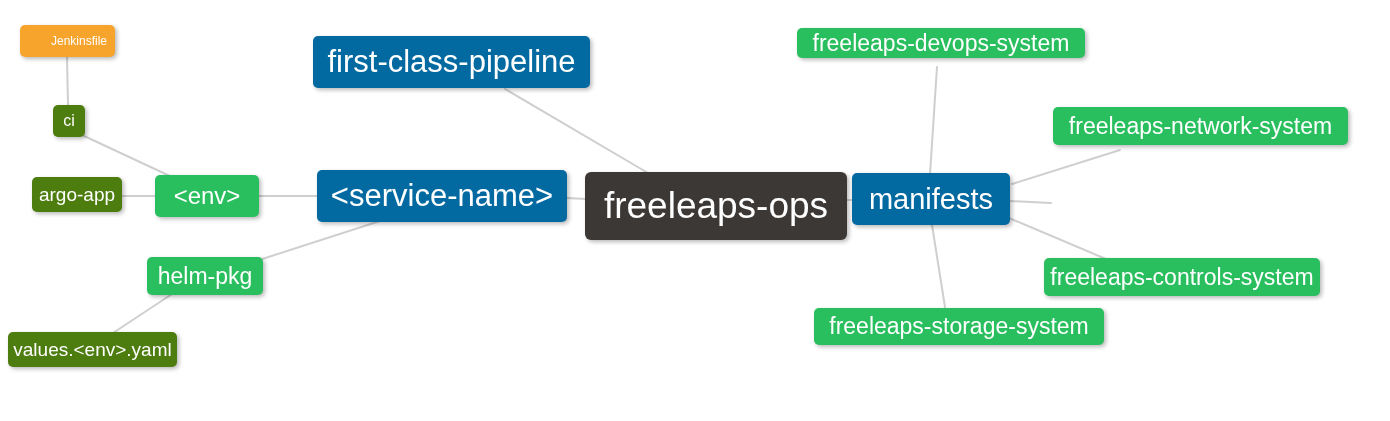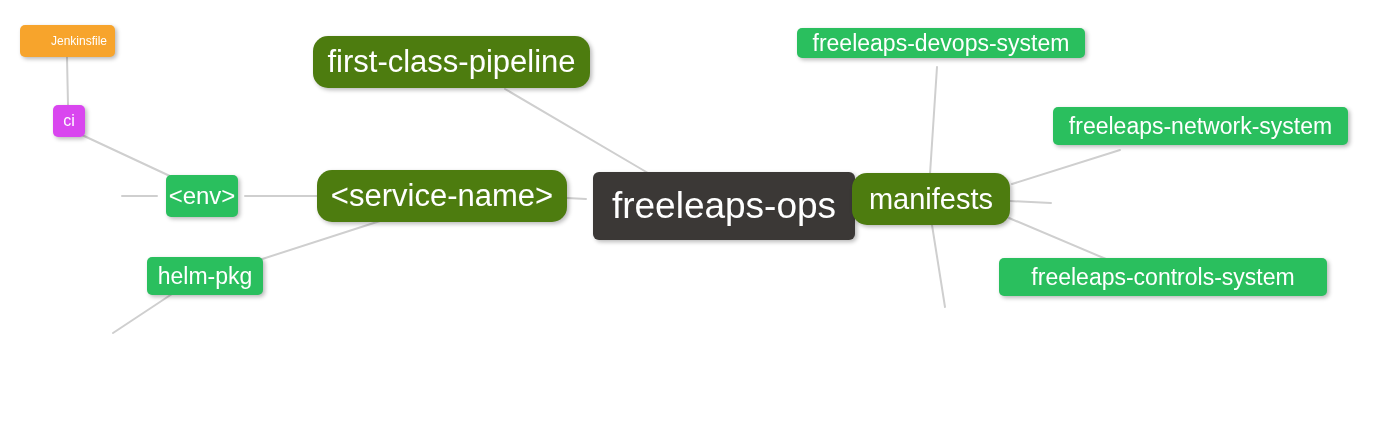--- a/index.html
+++ b/index.html
@@ -27,23 +27,23 @@
     align-items: center;
     justify-content: center;
     color: #ffffff;
     border-radius: 5px;
     white-space: nowrap;
     box-shadow: 2px 2px 4px rgba(0,0,0,0.28);
     cursor: pointer;
     box-sizing: border-box;
     user-select: none;
   }
-  .node.blue   { background: #4d7c0f; border-radius: 15px; }
+  .node.blue   { background: #0369a1; }
   .node.green  { background: #2abf5e; }
-  .node.red    { background: #d946ef; }
+  .node.red    { background: #4d7c0f; }
   .node.orange { background: #f7a42c; }
   .node.dark   { background: #3b3836; border-radius: 6px; }
 </style>
 </head>
 <body>
 
 <div class="canvas">
 
   <svg class="edges" width="1390" height="421" viewBox="0 0 1390 421">
     <line x1="67" y1="57" x2="68" y2="105"></line>
@@ -59,35 +59,38 @@
     <line x1="1012" y1="184" x2="1120" y2="150"></line>
     <line x1="1010" y1="201" x2="1051" y2="203"></line>
     <line x1="1009" y1="218" x2="1106" y2="259"></line>
     <line x1="932" y1="225" x2="945" y2="307"></line>
   </svg>
 
   <div class="node orange" style="left:20px; top:25px; width:95px; height:32px; font-size:12px;padding-left:23px;">Jenkinsfile</div>
 
   <div class="node red" style="left:53px; top:105px; width:32px; height:32px; font-size:16px;">ci</div>
 
+  <div class="node red" style="left:32px; top:177px; width:90px; height:35px; font-size:19px;">argo-app</div>
 
-  <div class="node green" style="left:166px; top:175px; width:72px; height:42px; font-size:24px;">&lt;env&gt;</div>
+  <div class="node green" style="left:155px; top:175px; width:104px; height:42px; font-size:24px;">&lt;env&gt;</div>
 
   <div class="node blue" style="left:313px; top:36px; width:277px; height:52px; font-size:31px;">first-class-pipeline</div>
 
   <div class="node green" style="left:147px; top:257px; width:116px; height:38px; font-size:23px;">helm-pkg</div>
 
   <div class="node blue" style="left:317px; top:170px; width:250px; height:52px; font-size:31px;">&lt;service-name&gt;</div>
 
+  <div class="node red" style="left:8px; top:332px; width:169px; height:35px; font-size:19px;">values.&lt;env&gt;.yaml</div>
 
-  <div class="node dark" style="left:585px; top:172px; width:262px; height:68px; font-size:37px;margin-left:8px;">freeleaps-ops</div>
+  <div class="node dark" style="left:585px; top:172px; width:262px; height:68px; font-size:37px;">freeleaps-ops</div>
 
   <div class="node blue" style="left:852px; top:173px; width:158px; height:52px; font-size:29px;text-align:right;">manifests</div>
 
   <div class="node green" style="left:797px; top:28px; width:288px; height:30px; font-size:23px;">freeleaps-devops-system</div>
 
   <div class="node green" style="left:1053px; top:107px; width:295px; height:38px; font-size:23px;">freeleaps-network-system</div>
 
 
-  <div class="node green" style="left:999px; top:258px; width:328px; height:38px; font-size:23px;">freeleaps-controls-system</div>
+  <div class="node green" style="left:1044px; top:258px; width:276px; height:38px; font-size:23px;">freeleaps-controls-system</div>
 
+  <div class="node green" style="left:814px; top:308px; width:290px; height:37px; font-size:23px;">freeleaps-storage-system</div>
 
 </div>
 
 </body></html>

